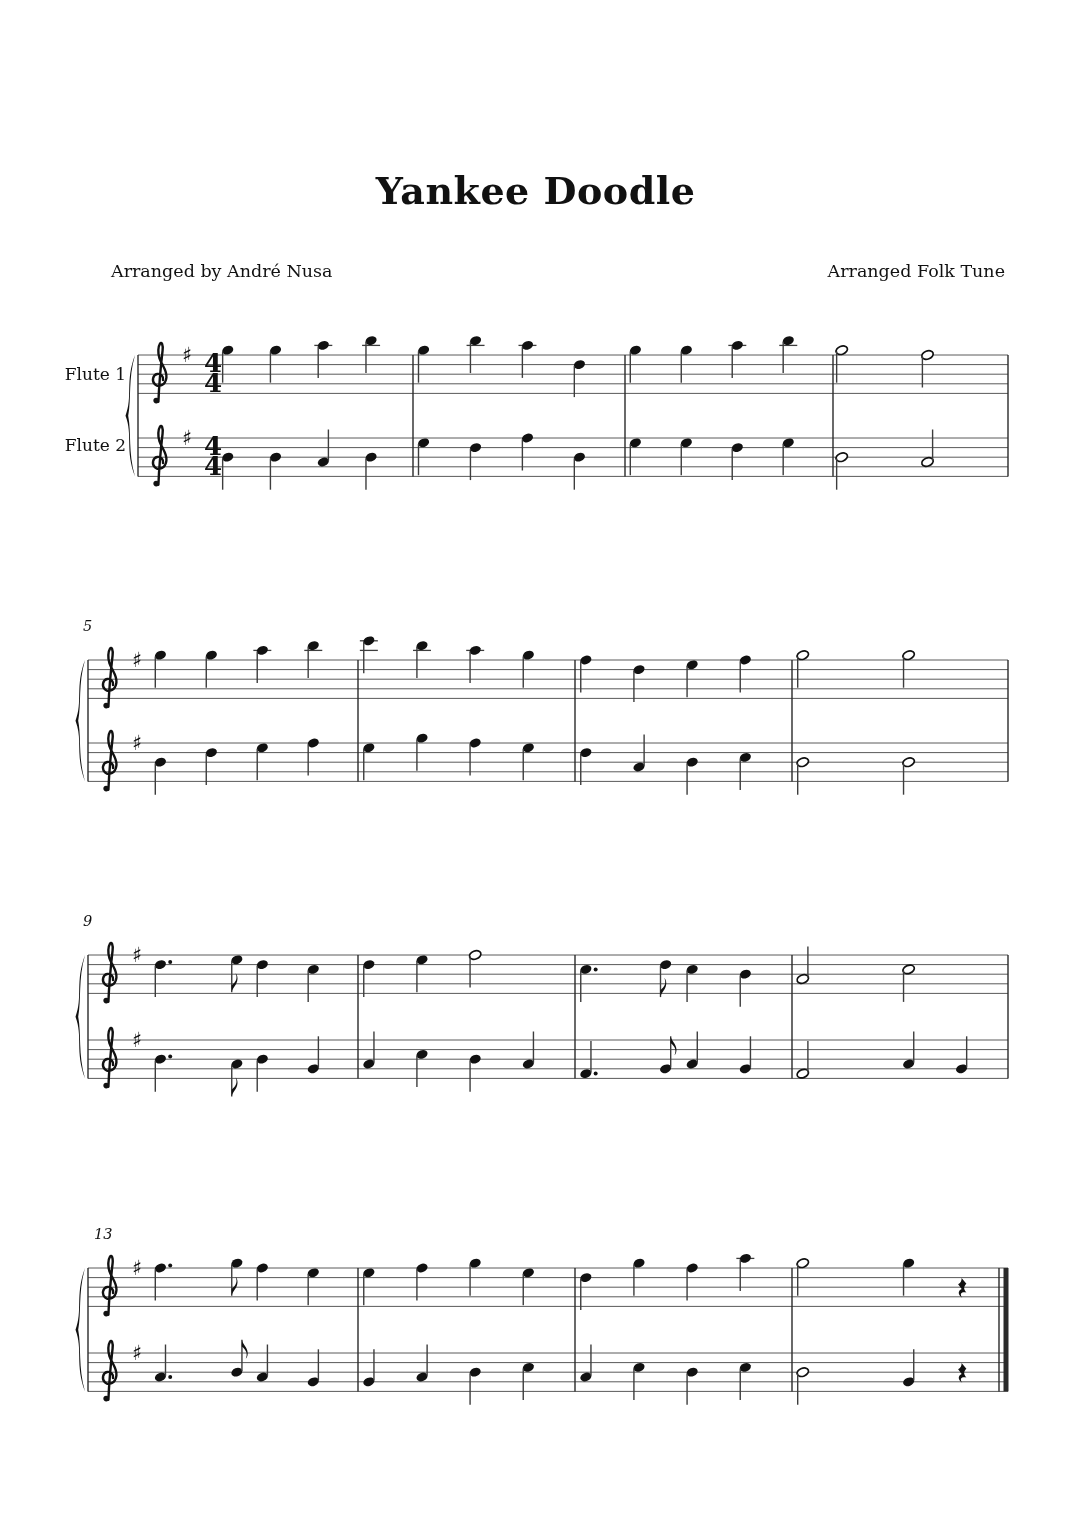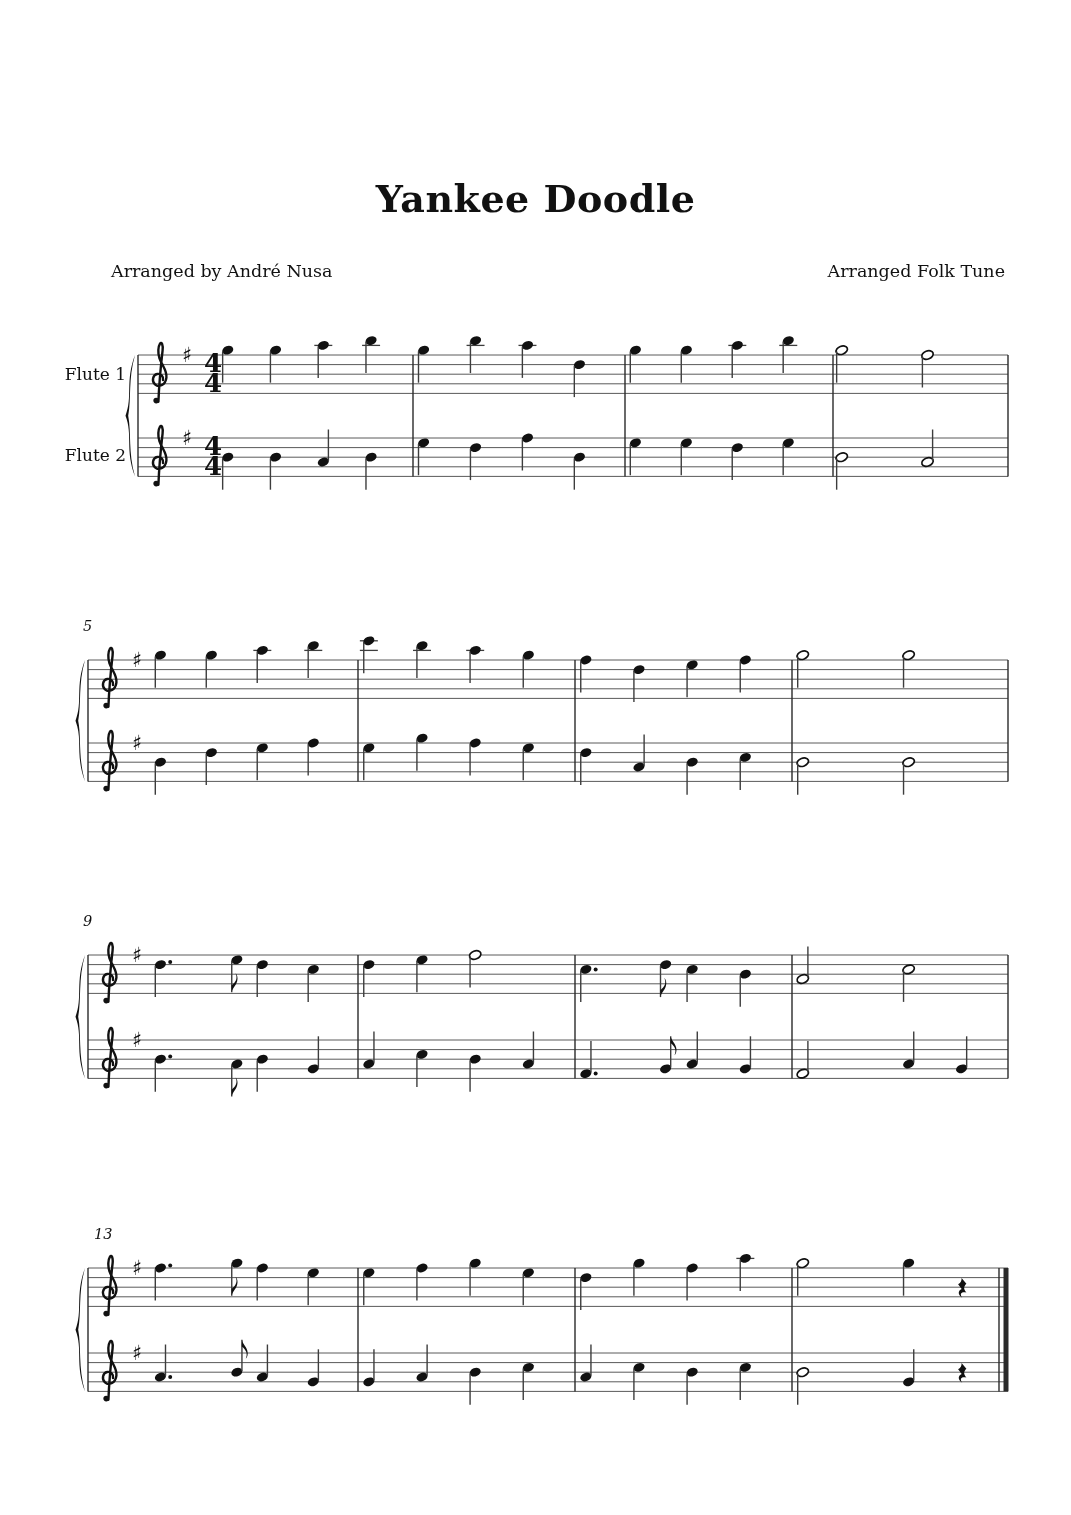--- a/index.html
+++ b/index.html
@@ -1,24 +1,24 @@
 <!DOCTYPE html>
 <html><head>
 <meta charset="utf-8">
 <style>
   html,body{margin:0;padding:0;background:#fff;}
   .page{position:relative;width:1071px;height:1515px;background:#ffffff;overflow:hidden;
         font-family:"DejaVu Serif","Liberation Serif",serif;color:#111;}
-  .title{position:absolute;top:176px;left:0;width:1071px;text-align:center;
+  .title{position:absolute;top:168px;left:0;width:1071px;text-align:center;
          font-size:38px;font-weight:bold;letter-spacing:0.5px;}
   .credit-left{position:absolute;top:261px;left:63px;font-size:17.5px;margin-left:48px;}
   .credit-right{position:absolute;top:261px;right:66px;font-size:17.5px;}
   .inst-label{position:absolute;width:100px;text-align:right;font-size:17px;}
   .inst-1{left:26px;top:364px;text-align:right;}
-  .inst-2{left:26px;top:445px;}
+  .inst-2{left:26px;top:435px;}
   .mnum{position:absolute;font-size:14.5px;font-style:italic;}
   svg.score{position:absolute;left:0;top:0;}
 </style>
 </head>
 <body>
 
 <div class="page">
   <div class="title">Yankee Doodle</div>
   <div class="credit-left">Arranged by André Nusa</div>
   <div class="credit-right">Arranged Folk Tune</div>

